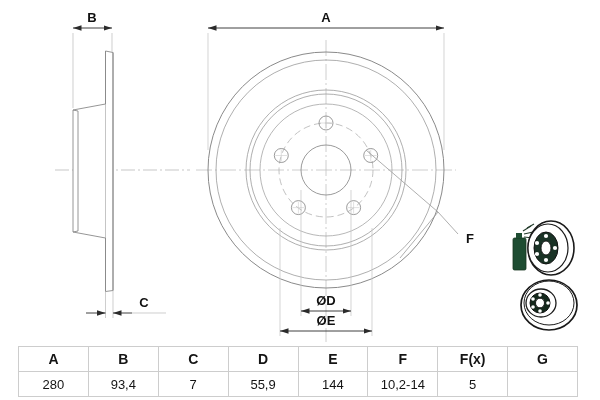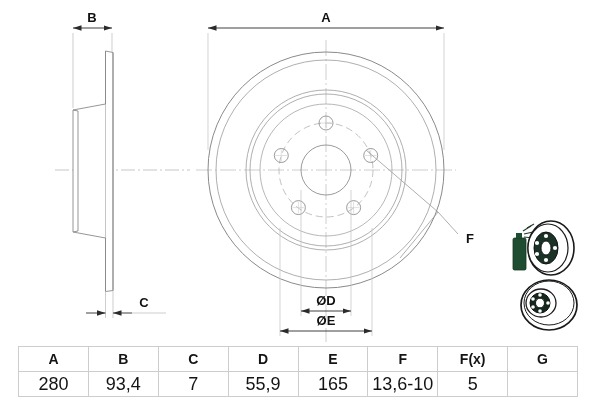--- a/index.html
+++ b/index.html
@@ -53,21 +53,21 @@
     color: #141414;
     padding: 0;
   }
   .spec-table th {
     height: 24px;
     font-size: 14px;
     font-weight: 700;
   }
   .spec-table td {
     height: 24px;
-    font-size: 18px;
+    font-size: 13px;
     font-weight: 400;
   }
   .prod-thumbs {
     position: absolute;
     left: 505px;
     top: 218px;
     width: 90px;
     height: 122px;
   }
 </style>
@@ -242,21 +242,21 @@
         <th>F(x)</th>
         <th>G</th>
       </tr>
     </thead>
     <tbody>
       <tr>
         <td>280</td>
         <td>93,4</td>
         <td>7</td>
         <td>55,9</td>
-        <td>165</td>
-        <td>13,6-10</td>
+        <td>144</td>
+        <td>10,2-14</td>
         <td>5</td>
         <td></td>
       </tr>
     </tbody>
   </table>
 
 </div>
 
 </body></html>

